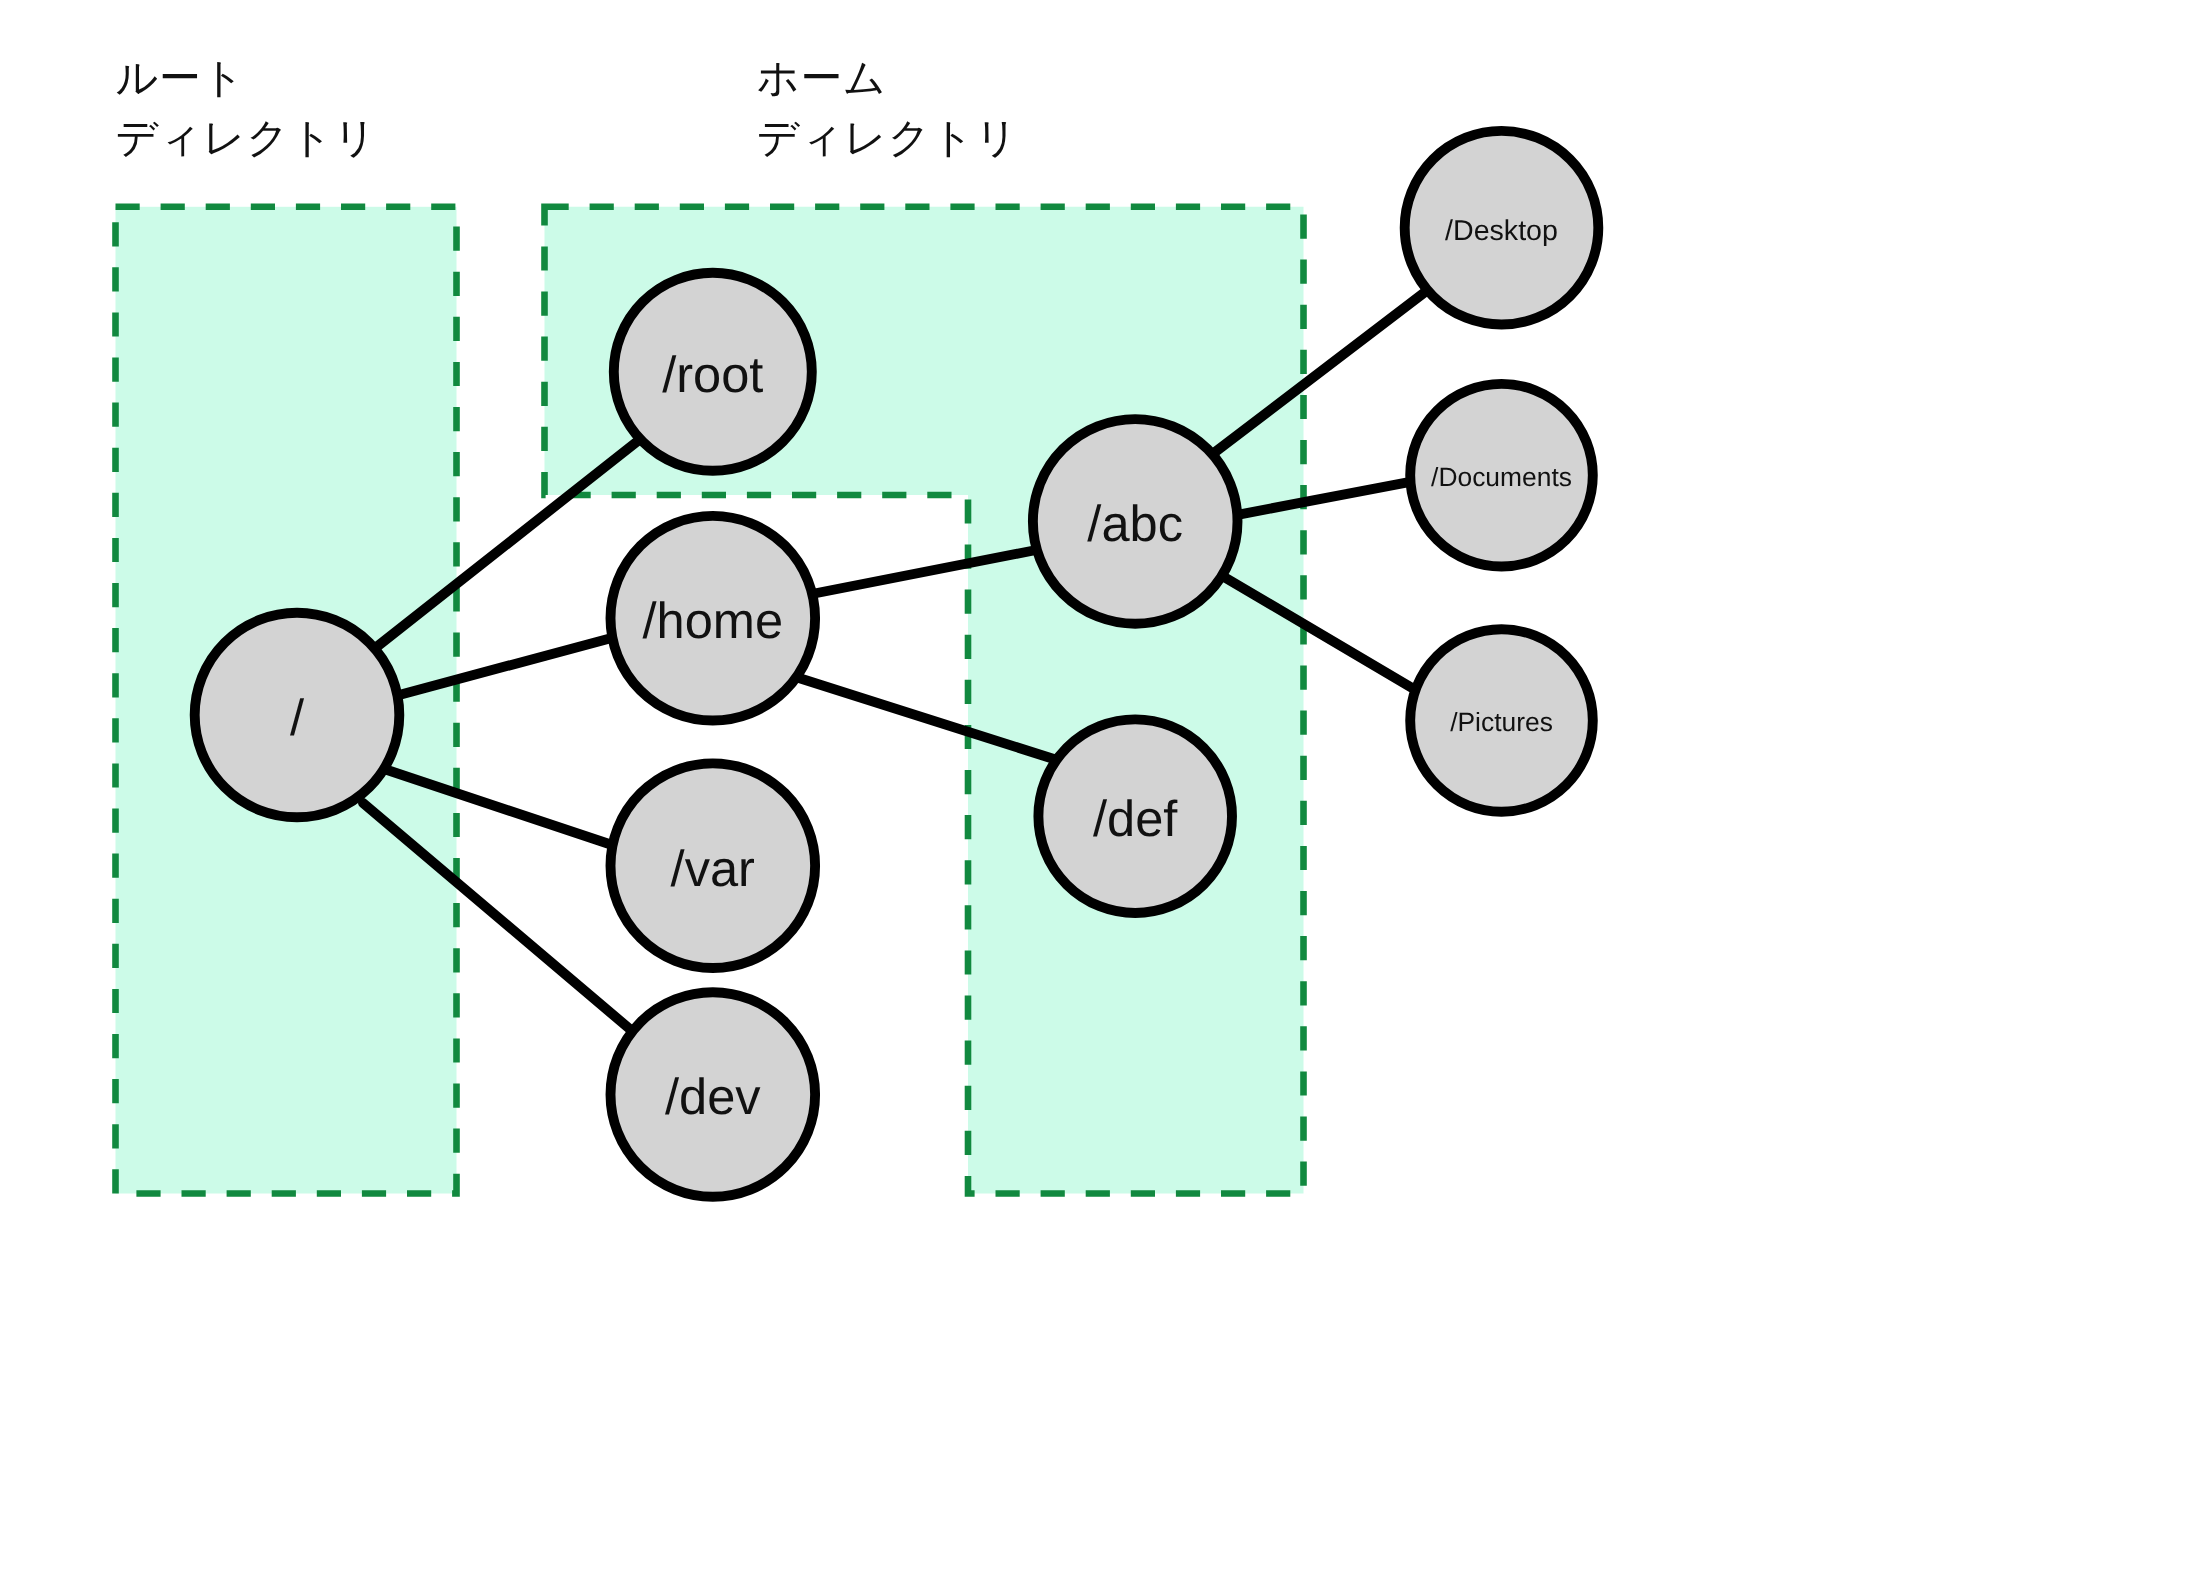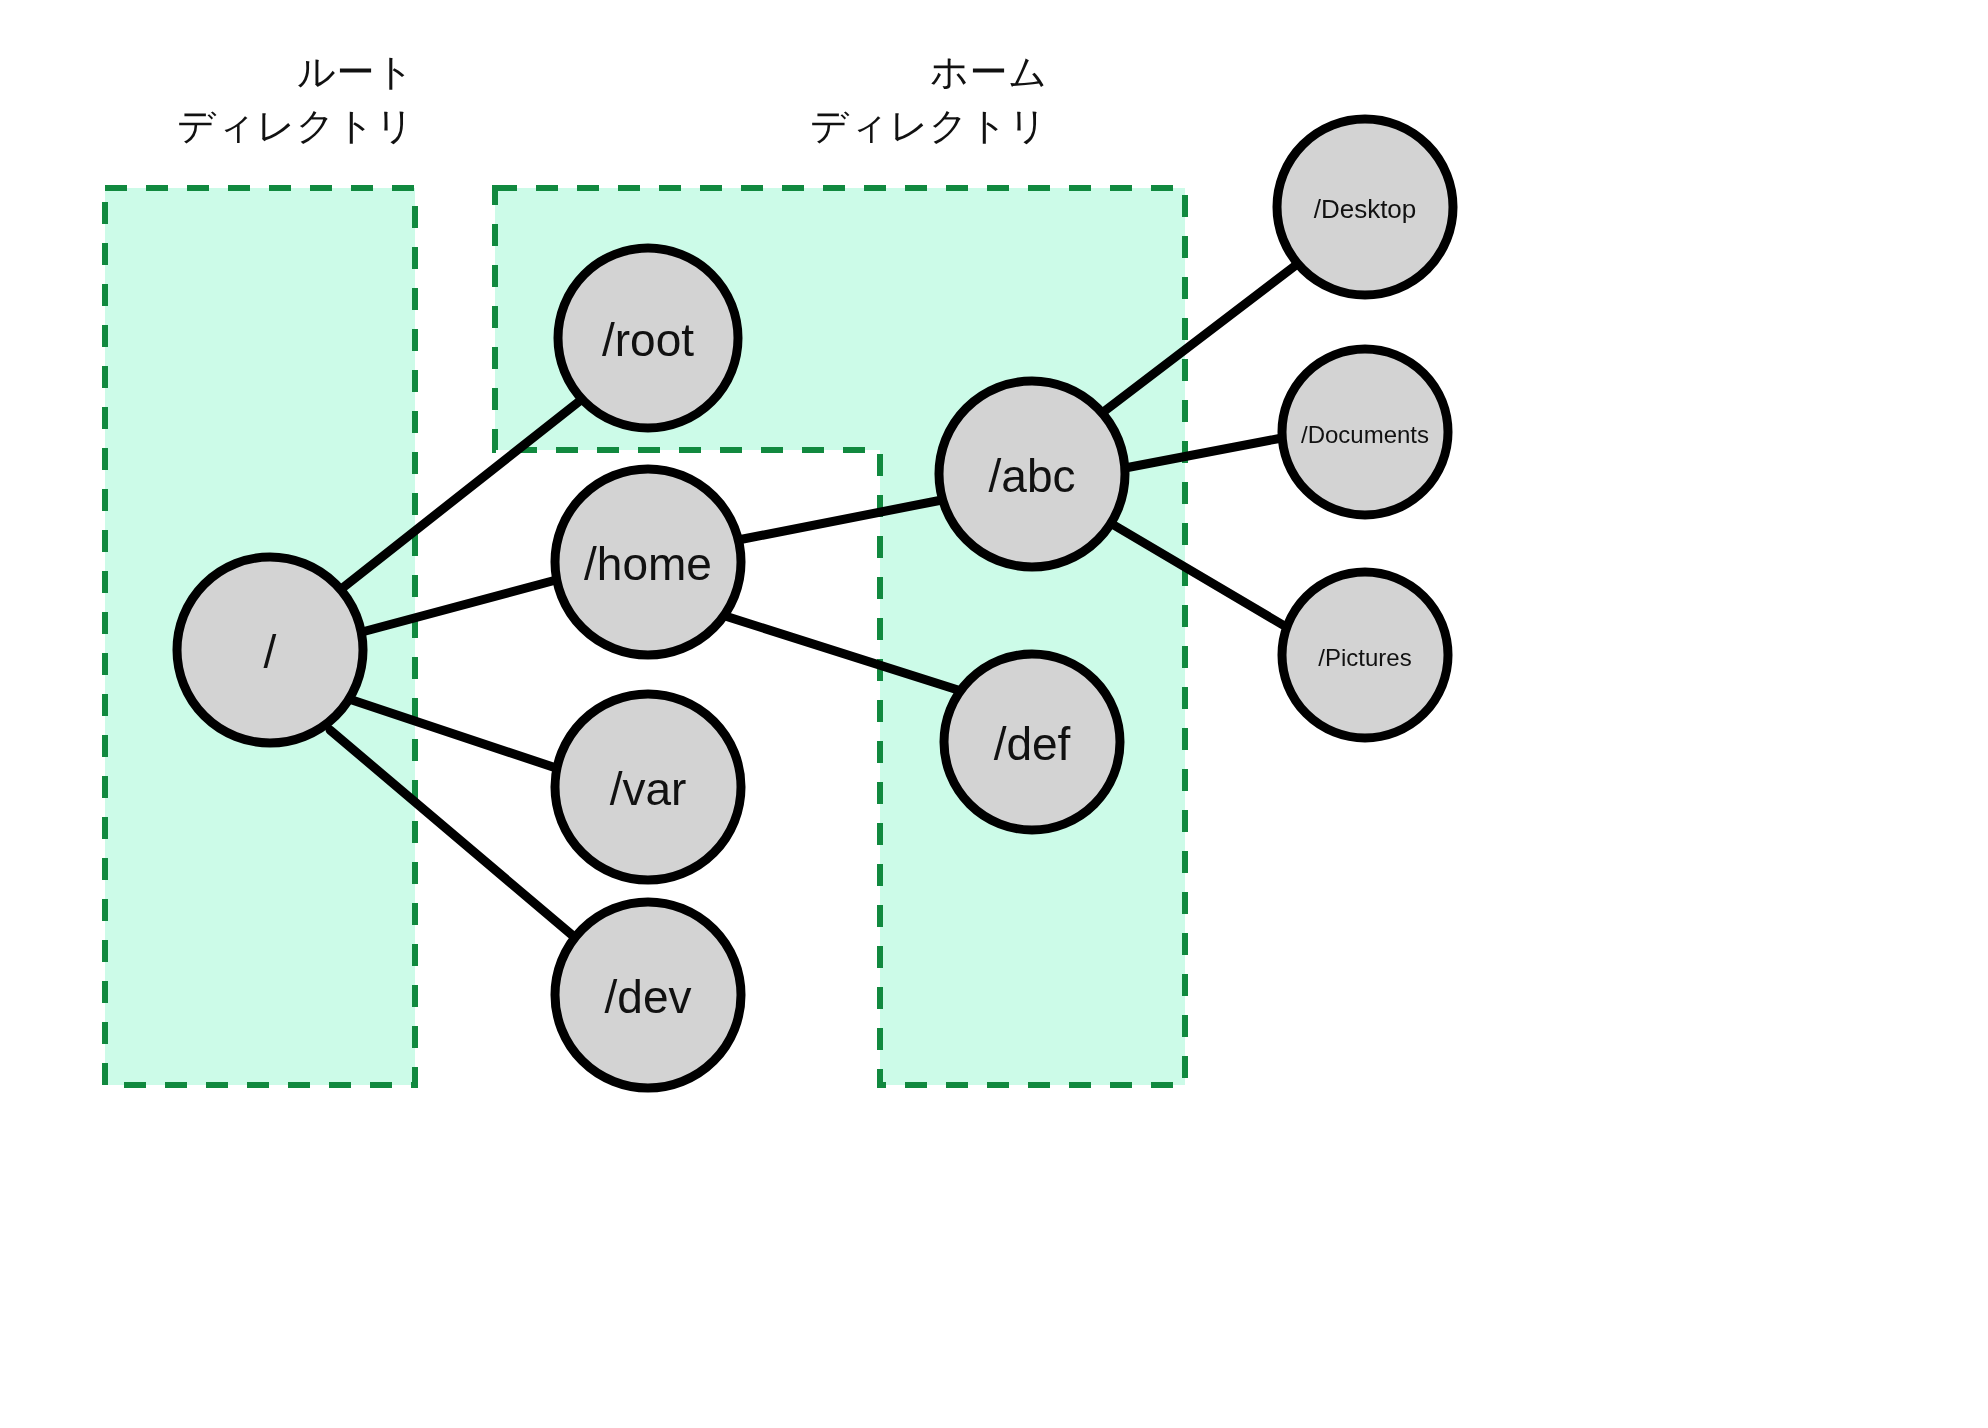--- a/index.html
+++ b/index.html
@@ -20,21 +20,21 @@
   }
   #diagram-svg {
     position: absolute;
     left: 0;
     top: 0;
     width: 1988px;
     height: 1428px;
   }
   .region-label {
     position: absolute;
-    text-align: right;
+    text-align: left;
     font-size: 38px;
     line-height: 1.42;
     color: #111111;
     white-space: pre-line;
     font-family: "Liberation Sans", "DejaVu Sans", sans-serif;
     letter-spacing: 0.02em;
   }
   .node-label {
     fill: #111111;
     font-family: "Liberation Sans", "DejaVu Sans", sans-serif;
@@ -135,16 +135,16 @@
         <circle class="node-circle" cx="1365" cy="655" r="83"></circle>
         <text class="node-label" x="1365" y="657" font-size="24">/Pictures</text>
       </g>
 
     </g>
   </svg>
 
   <div class="region-label" style="left:105px; top:46px; width:310px;">ルート
 ディレクトリ</div>
 
-  <div class="region-label" style="left:738px; top:46px; width:310px;">ホーム
+  <div class="region-label" style="left:688px; top:46px; width:310px;">ホーム
 ディレクトリ</div>
 
 </div>
 
 </body></html>

